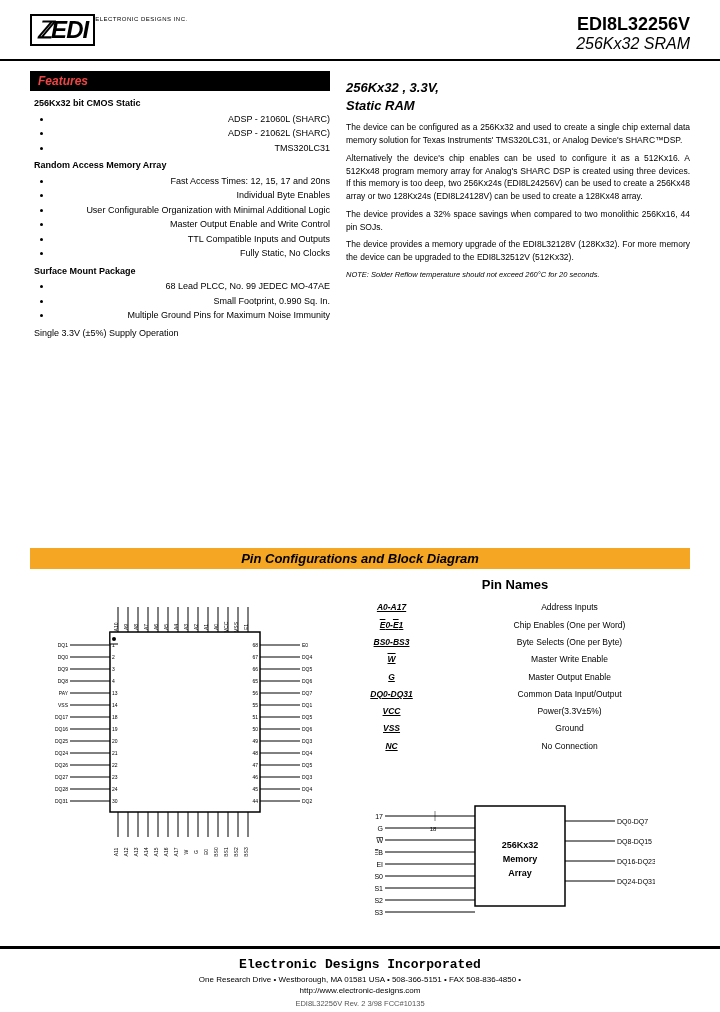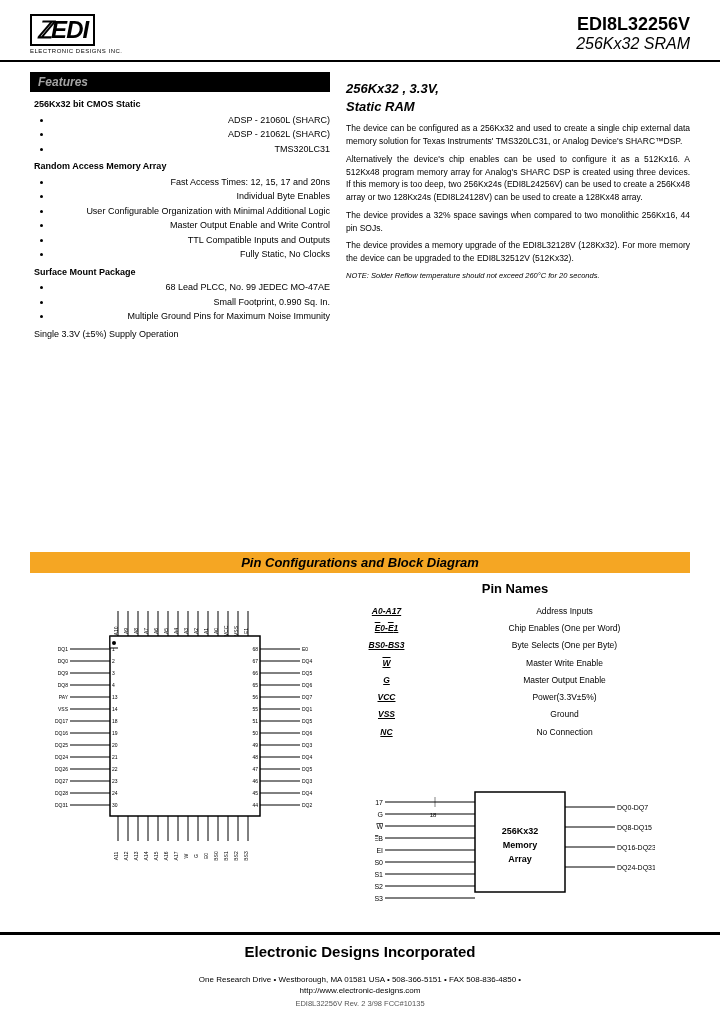--- a/index.html
+++ b/index.html
@@ -24,21 +24,21 @@
     
     .header {
       display: flex;
       justify-content: space-between;
       align-items: flex-start;
       padding: 14px 30px 6px 30px;
       border-bottom: 2px solid #000;
     }
     .logo-area {
       display: flex;
-      flex-direction: column;
+      flex-direction: row;
       align-items: flex-start;
     }
     .logo-box {
       border: 2px solid #000;
       padding: 2px 5px;
       font-size: 22px;
       font-weight: 900;
       letter-spacing: -2px;
       line-height: 1;
       font-style: italic;
@@ -75,21 +75,21 @@
     }
 
     
     .right-col {
       flex: 1;
     }
 
     
     .section-title {
       background: #000;
-      color: #a3a3a3;
+      color: #ef4444;
       font-size: 12px;
       font-weight: bold;
       font-style: italic;
       padding: 3px 8px;
       margin-bottom: 6px;
     }
 
     .features-content {
       font-size: 9px;
       line-height: 1.5;
@@ -202,23 +202,24 @@
       justify-content: center;
     }
 
     
     .footer {
       border-top: 3px solid #000;
       padding: 8px 30px 4px;
       text-align: center;
     }
     .footer-company {
-      font-size: 15px;
-      font-weight: bold;
-      margin-bottom: 15px;
+      font-size: 13px;
+      font-weight: bold;
+      margin-bottom: 3px;
+      font-family: Liberation Mono, monospace;
     }
     .footer-address {
       font-size: 8px;
       margin-bottom: 2px;
     }
     .footer-doc {
       font-size: 7.5px;
       color: #555;
       margin-top: 4px;
     }
@@ -479,20 +480,24 @@
             </tr>
             <tr>
               <td class="pin-name"><span style="text-decoration:overline">W</span></td>
               <td class="pin-desc">Master Write Enable</td>
             </tr>
             <tr>
               <td class="pin-name">G</td>
               <td class="pin-desc">Master Output Enable</td>
             </tr>
             <tr>
+              <td class="pin-name">DQ0-DQ31</td>
+              <td class="pin-desc">Common Data Input/Output</td>
+            </tr>
+            <tr>
               <td class="pin-name">VCC</td>
               <td class="pin-desc">Power(3.3V±5%)</td>
             </tr>
             <tr>
               <td class="pin-name">VSS</td>
               <td class="pin-desc">Ground</td>
             </tr>
             <tr>
               <td class="pin-name">NC</td>
               <td class="pin-desc">No Connection</td>

